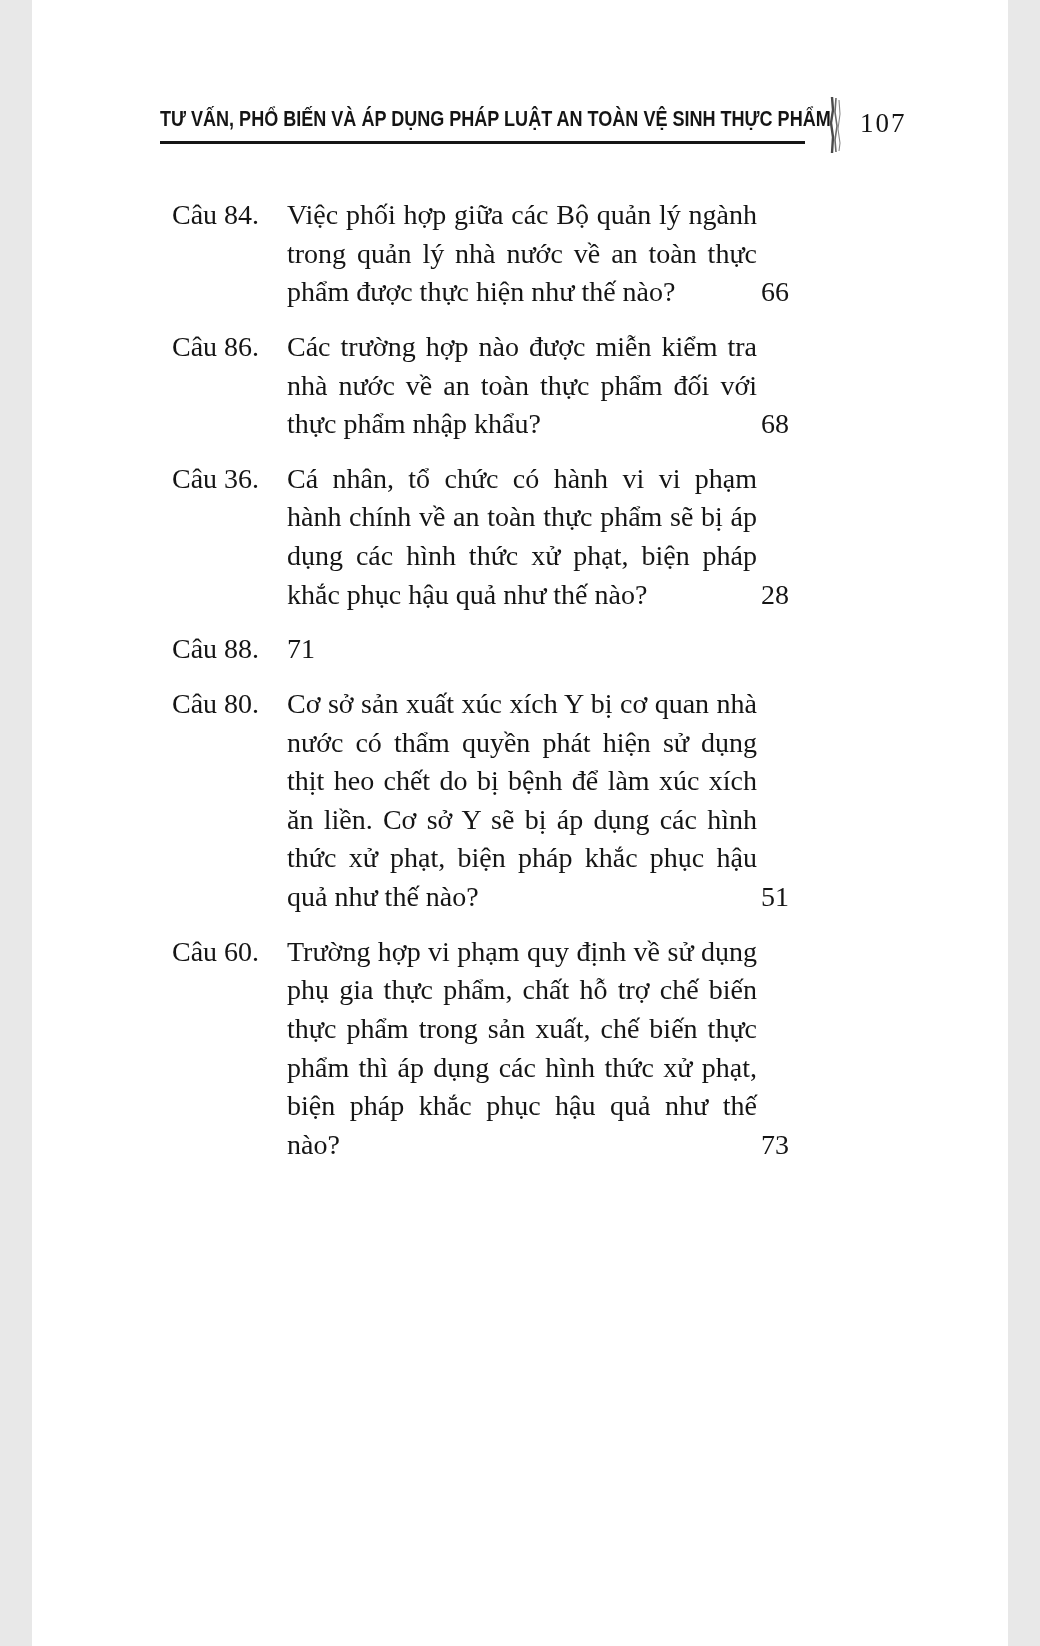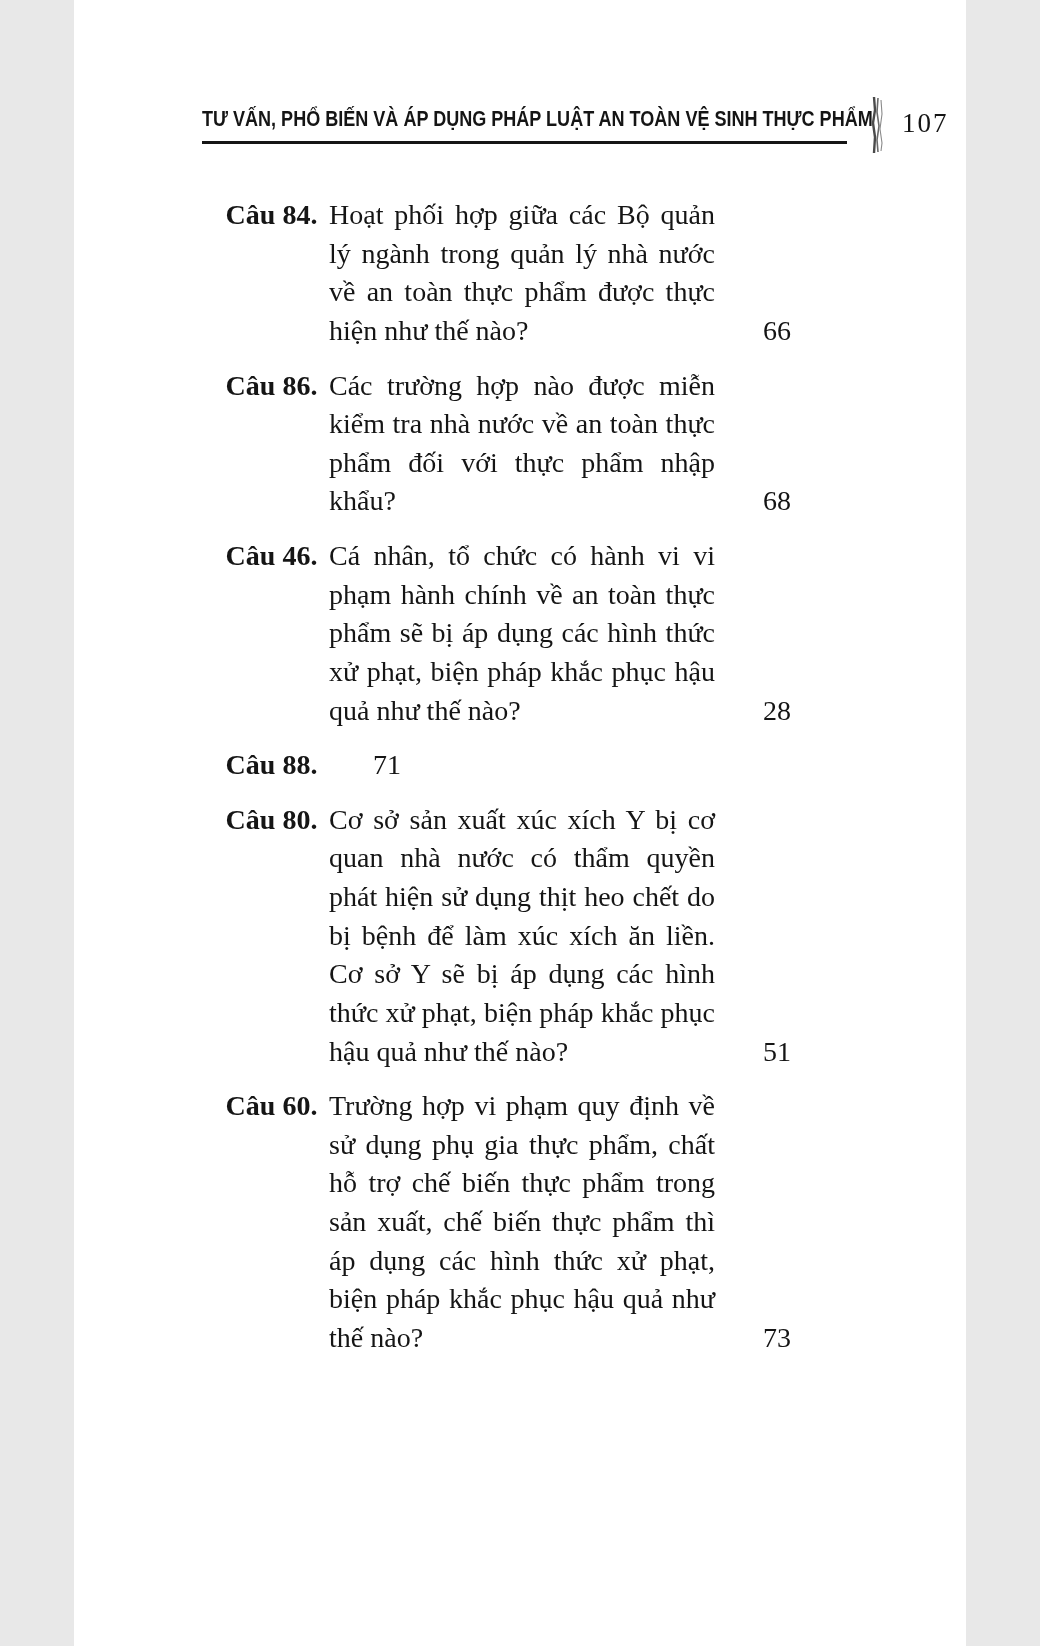--- a/index.html
+++ b/index.html
@@ -1,18 +1,18 @@
 <!DOCTYPE html>
 <html><head>
 <meta charset="utf-8">
 <style>
   * { margin: 0; padding: 0; box-sizing: border-box; }
   html, body { background: #e8e8e8; }
   .page {
-    width: 892px;
+    width: 976px;
     min-height: 1646px;
     margin: 0 auto;
     background: #ffffff;
     color: #151515;
     font-family: "Liberation Serif", serif;
     position: relative;
     overflow: hidden;
   }
   
   .header-row {
@@ -66,32 +66,30 @@
   }
   .entry {
     display: flex;
     margin-bottom: 16px;
     font-size: 28px;
     line-height: 1.38;
   }
   .entry-label {
     width: 115px;
     flex-shrink: 0;
-    font-weight: bold;
-    text-align: center;
+    font-weight: normal;
   }
   .entry-text {
     flex: 1;
     text-align: justify;
     padding-right: 4px;
   }
   .entry-page {
     width: 72px;
     flex-shrink: 0;
-    text-align: right;
     align-self: flex-end;
   }
 </style>
 </head>
 <body>
 
 <div class="page">
 
   <div class="header-row">
     <div class="book-title">
@@ -102,33 +100,33 @@
       <path d="M8 2 L7 16 L9 30 L7 44 L8 56" stroke="#6a6a6a" stroke-width="1.6" fill="none"></path>
       <path d="M11 4 L12 18 L10 33 L12 47 L11 55" stroke="#8a8a8a" stroke-width="1.1" fill="none"></path>
     </svg>
     <div class="page-number-top">107</div>
   </div>
 
   <div class="toc">
 
     <div class="entry">
       <div class="entry-label">Câu 84.</div>
-      <div class="entry-text">Hoạt phối hợp giữa các Bộ quản lý ngành trong quản lý nhà nước về an toàn thực phẩm được thực hiện như thế nào?</div>
+      <div class="entry-text">Việc phối hợp giữa các Bộ quản lý ngành trong quản lý nhà nước về an toàn thực phẩm được thực hiện như thế nào?</div>
       <div class="entry-page">66</div>
     </div>
 
 
     <div class="entry">
       <div class="entry-label">Câu 86.</div>
       <div class="entry-text">Các trường hợp nào được miễn kiểm tra nhà nước về an toàn thực phẩm đối với thực phẩm nhập khẩu?</div>
       <div class="entry-page">68</div>
     </div>
 
     <div class="entry">
-      <div class="entry-label">Câu 46.</div>
+      <div class="entry-label">Câu 36.</div>
       <div class="entry-text">Cá nhân, tổ chức có hành vi vi phạm hành chính về an toàn thực phẩm sẽ bị áp dụng các hình thức xử phạt, biện pháp khắc phục hậu quả như thế nào?</div>
       <div class="entry-page">28</div>
     </div>
 
     <div class="entry">
       <div class="entry-label">Câu 88.</div>
       <div class="entry-page">71</div>
     </div>
 
     <div class="entry">

